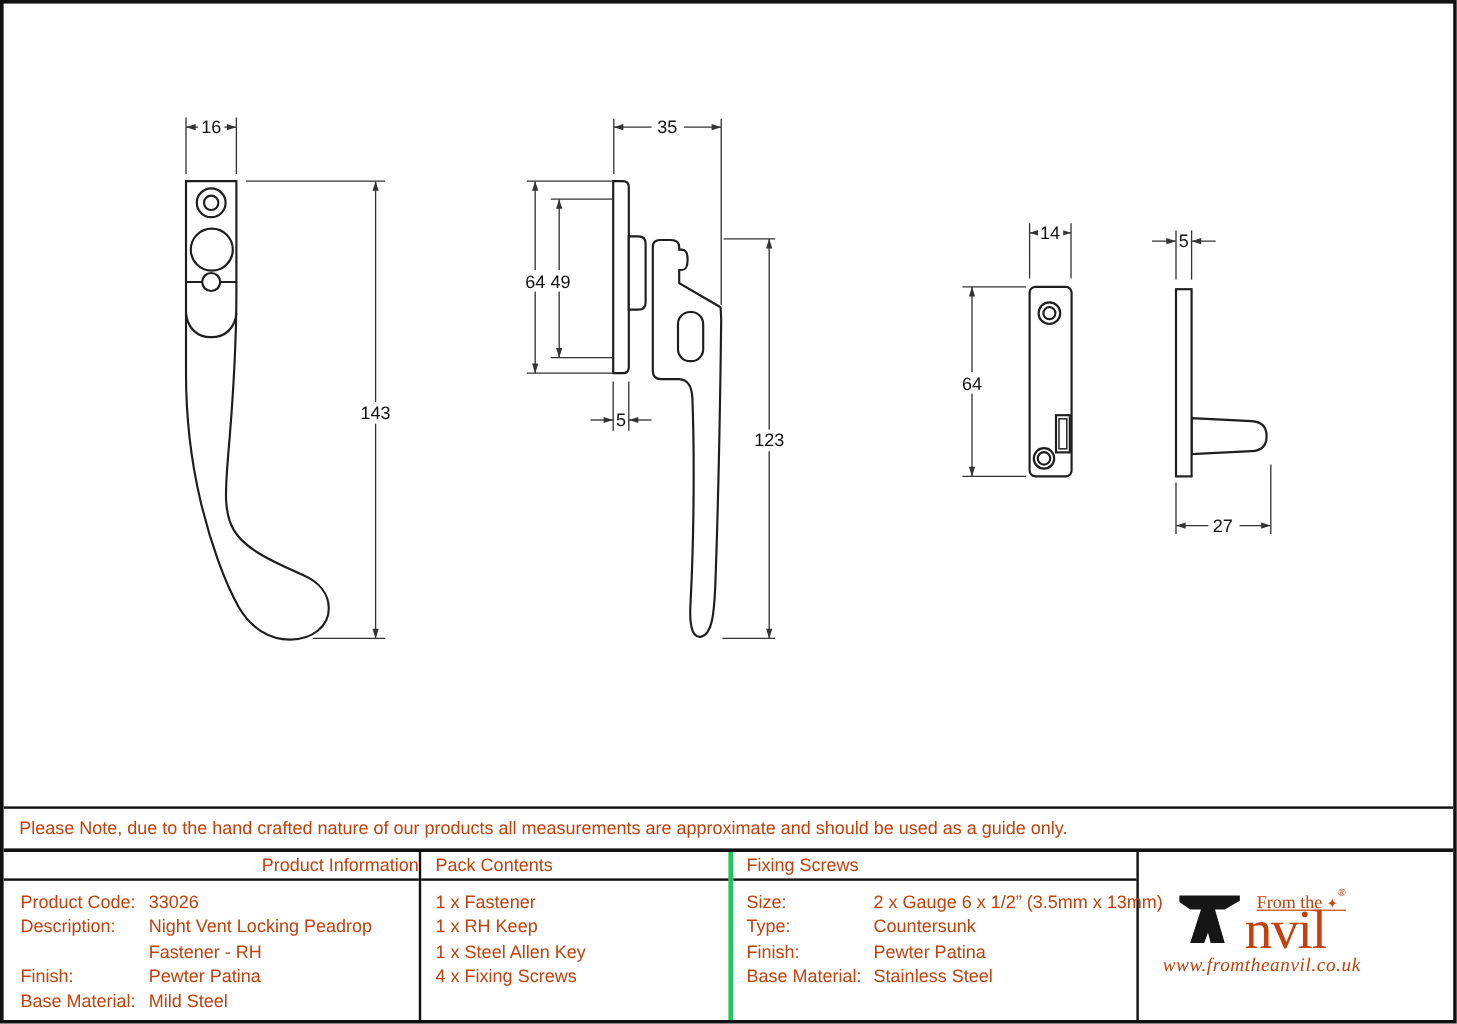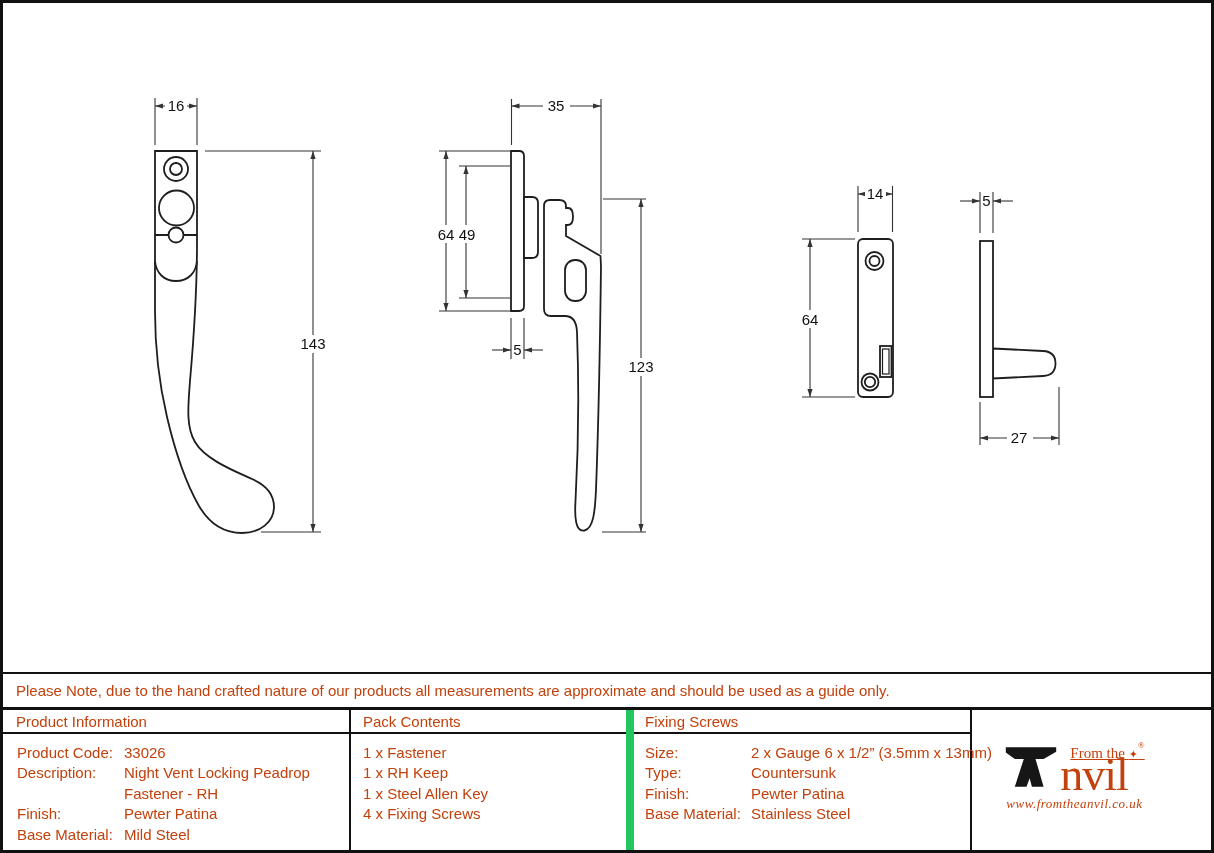--- a/index.html
+++ b/index.html
@@ -13,48 +13,48 @@
   .drawing-area { position:absolute; left:0; top:0; width:1208px; height:669px; }
   .dim-text { font-family:"Liberation Sans", sans-serif; font-size:15px; fill:#111; text-anchor:middle; }
   .note-bar {
     position:absolute; left:0; top:669px; width:1208px; height:38px;
     border-top:2px solid #111; border-bottom:3px solid #111;
     display:flex; align-items:center; padding-left:13px; font-size:15px;
   }
   .spec-table { position:absolute; left:0; top:707px; width:1208px; height:140px; display:flex; }
   .col { height:100%; }
   .col-1 { width:348px; border-right:2px solid #111; }
-  .col-2 { width:283px; border-right:8px solid #22c55e; }
+  .col-2 { width:260px; border-right:4px solid #22c55e; }
   .col-3 { width:338px; border-right:2px solid #111; }
   .col-logo { width:205px; display:flex; align-items:center; justify-content:center; }
   .col-header {
     height:24px; border-bottom:2px solid #111;
     display:flex; align-items:center; font-size:15px;
   }
-  .col-1 .col-header { padding-left:13px; }
+  .col-1 .col-header { padding-left:13px;justify-content:flex-end; }
   .col-2 .col-header { padding-left:12px; }
   .col-3 .col-header { padding-left:11px; }
   .col-body { padding-top:9px; font-size:15px; }
   .trow { display:flex; line-height:20.4px; }
   .col-1 .trow { padding-left:14px; }
   .col-1 .tlabel { width:107px; flex:none; }
   .col-2 .trow { padding-left:12px; }
   .col-3 .trow { padding-left:11px; }
   .col-3 .tlabel { width:106px; flex:none; }
   .tvalue { white-space:nowrap; }
   
   .logo { text-align:center; margin-top:-8px; }
   .logo-row { display:flex; align-items:flex-start; justify-content:center; }
   .anvil-svg { width:54px; height:48px; margin-top:3px; flex:none; }
   .logo-text { margin-left:2px; text-align:left; }
   .logo-top { font-family:"Liberation Serif", serif; font-size:15px; white-space:nowrap; margin-left:10px;text-decoration:underline; }
   .logo-star { font-size:11px; }
   .logo-reg { font-size:9px; vertical-align:10px; }
   .logo-name { font-family:"Liberation Serif", serif; font-size:46px; line-height:34px; letter-spacing:-1px; margin-top:-4px; }
-  .logo-site { font-family:"Liberation Serif", serif; font-style:italic; font-size:13px; letter-spacing:0.5px; margin-top:4px; white-space:nowrap; }
+  .logo-site { font-family:"Liberation Serif", serif; font-style:italic; font-size:16px; letter-spacing:0.5px; margin-top:4px; white-space:nowrap; }
 </style>
 </head>
 <body>
 
 <div class="page">
 
   <svg class="drawing-area" viewBox="0 0 1208 669" xmlns="http://www.w3.org/2000/svg">
 
     <g stroke="#1e1e1e" stroke-width="1.8" fill="none">
       <path fill="#ffffff" d="M194,148 L194,240 C194,298 190,344 187,378 C185,404 183,424 192,439

